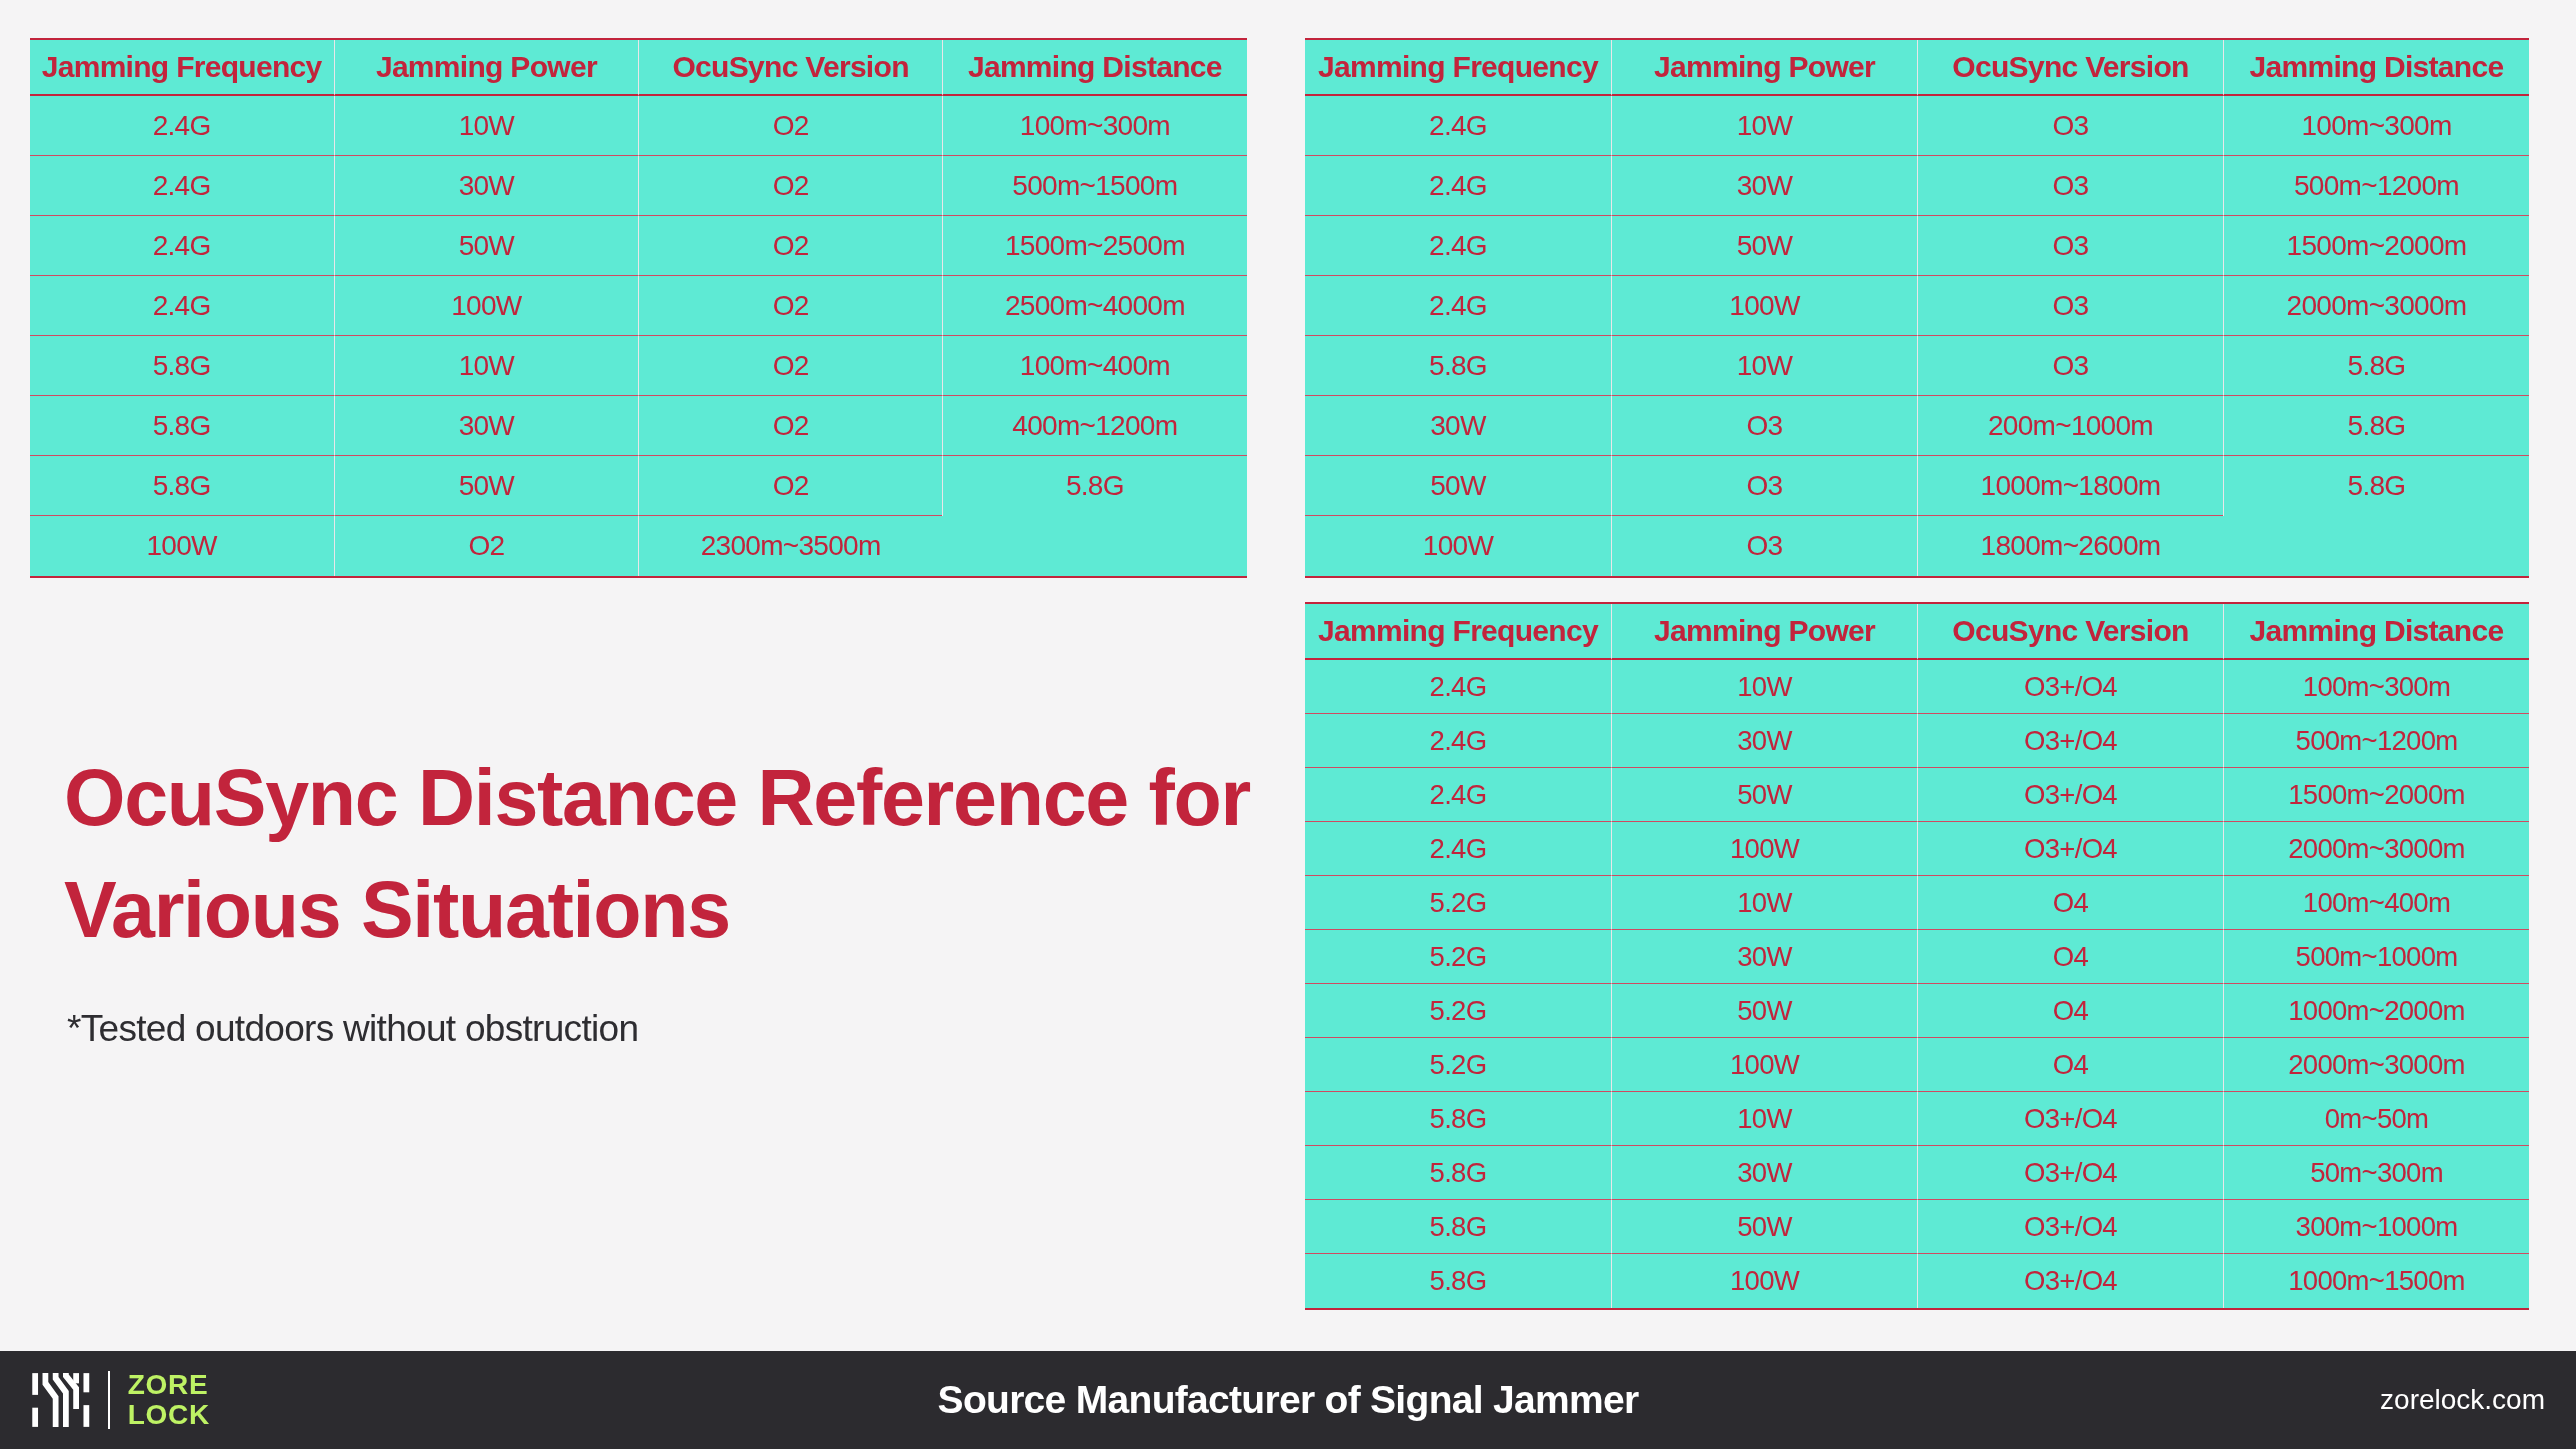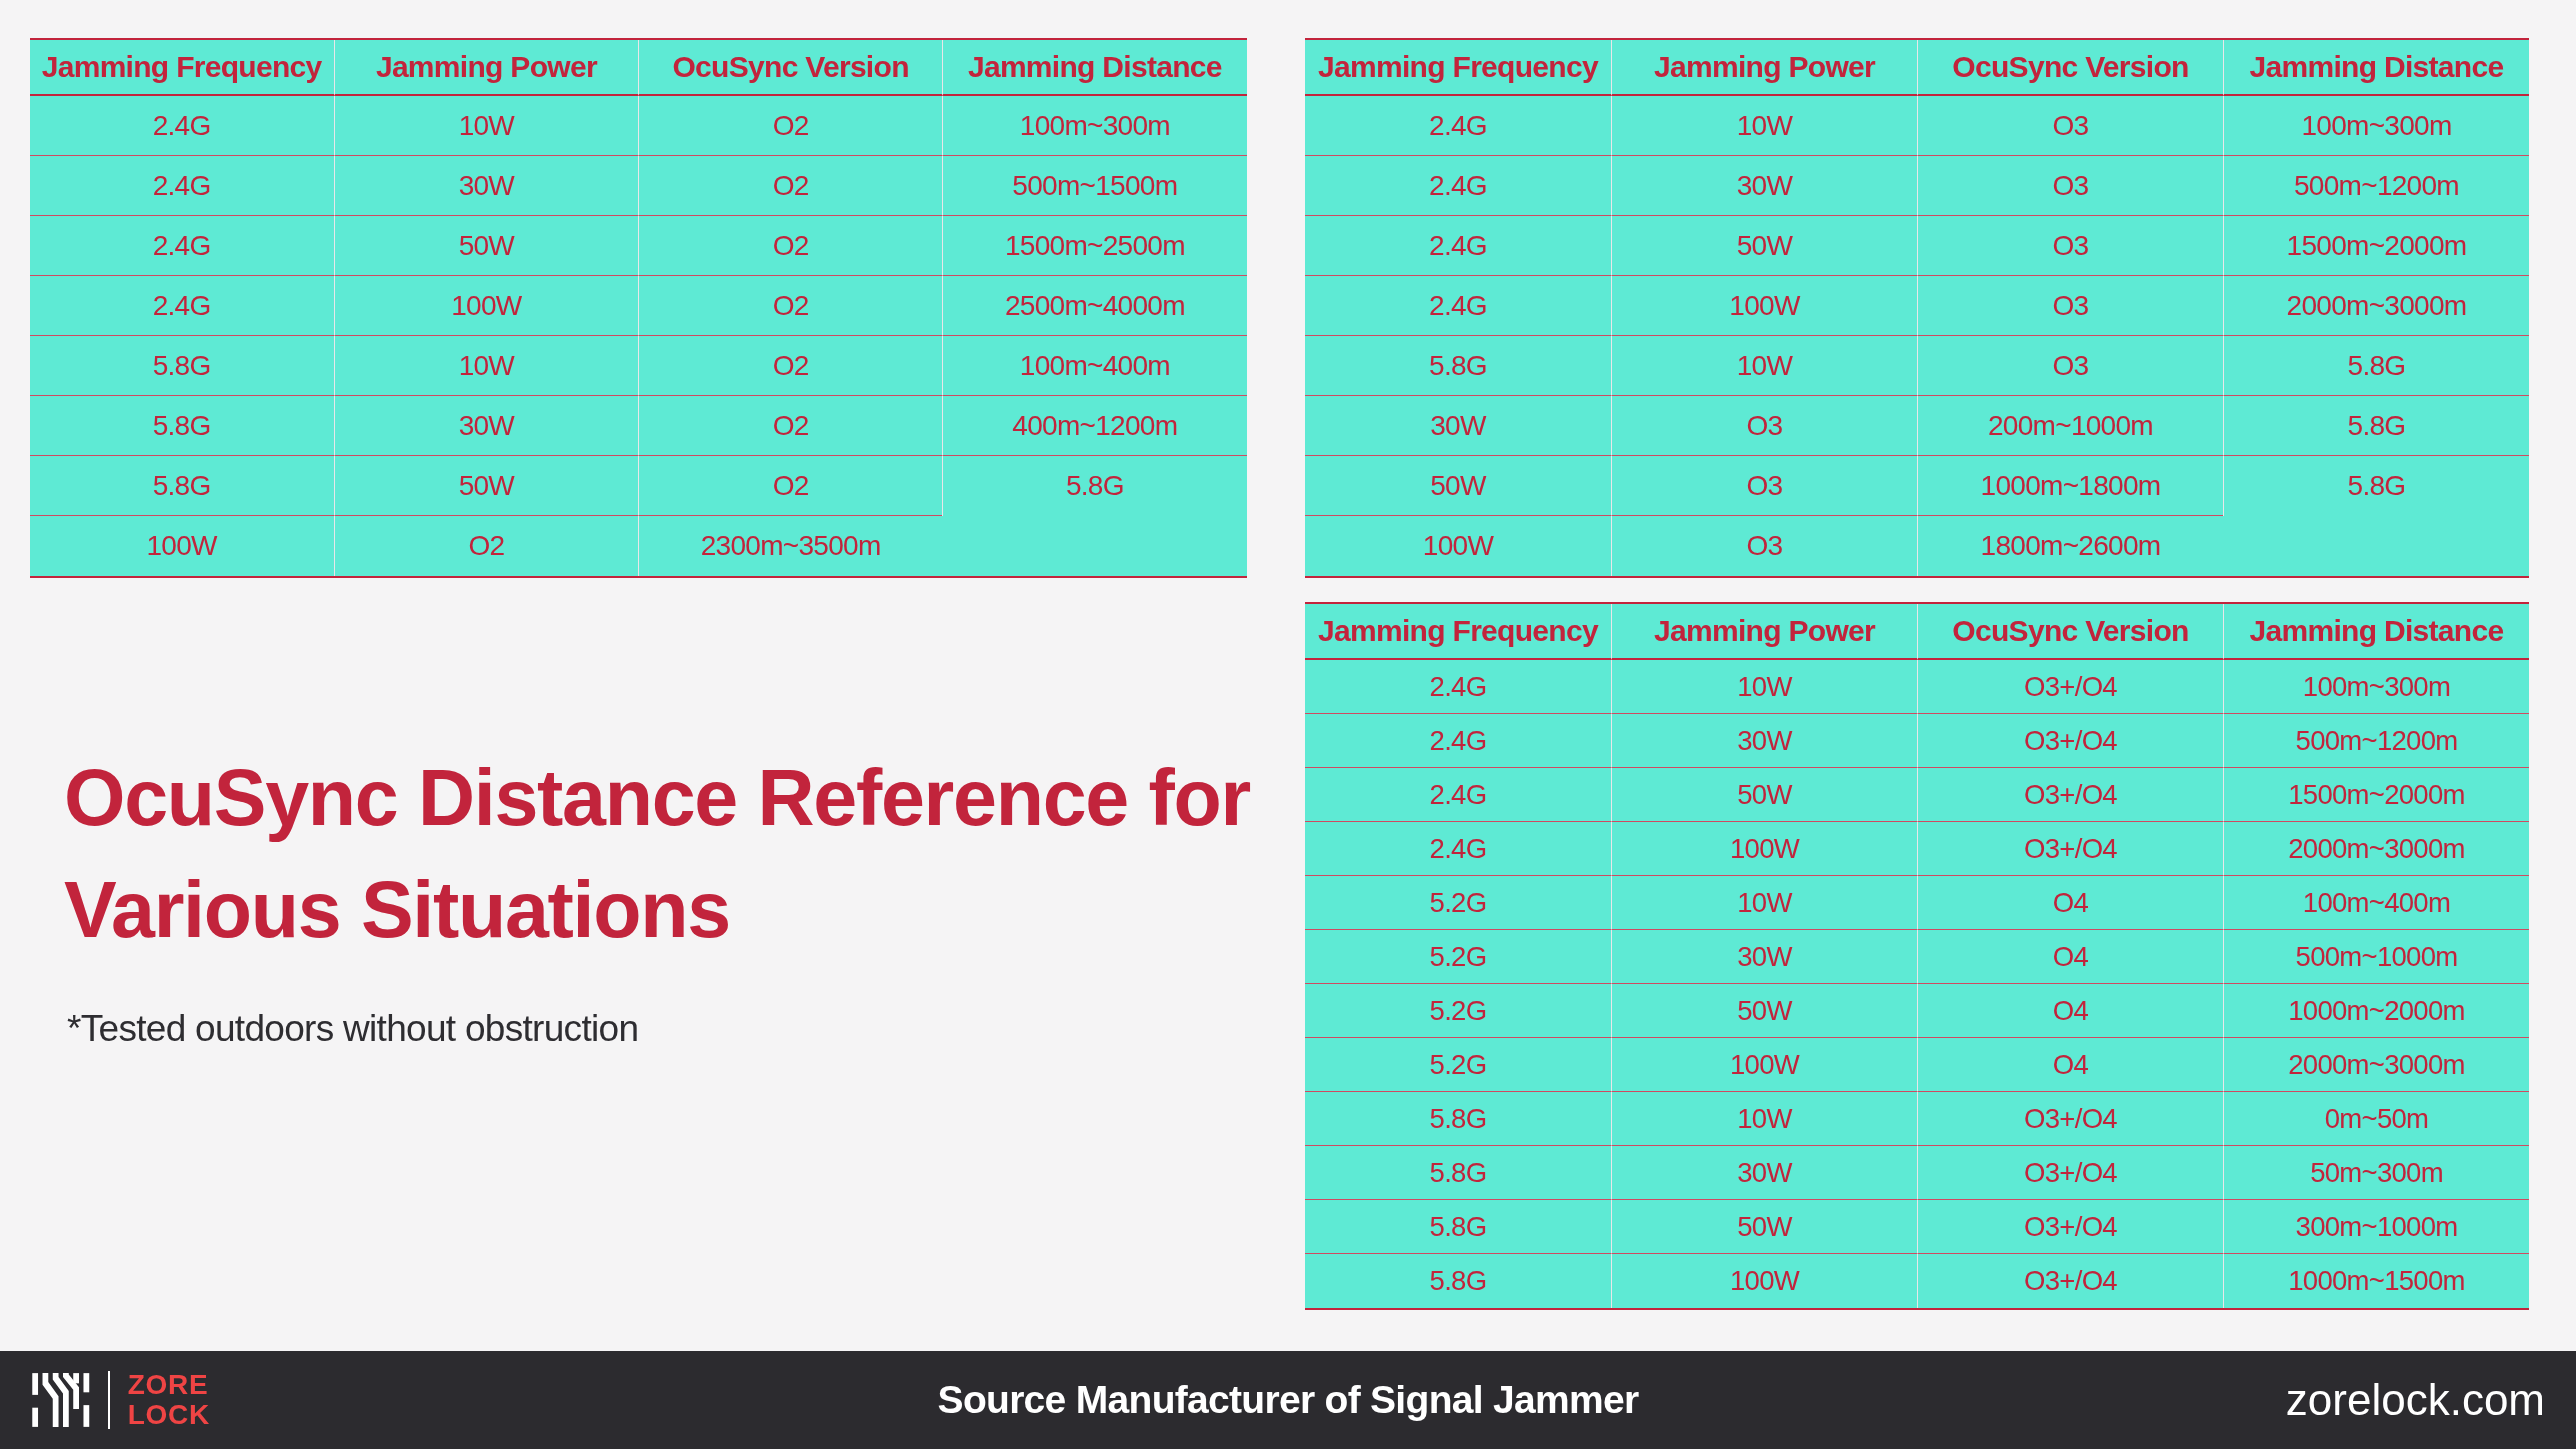--- a/index.html
+++ b/index.html
@@ -75,31 +75,31 @@
     position:absolute;
     left:0;top:1351px;width:2576px;height:98px;
     background:var(--footer-bg);
     display:flex;align-items:center;
     padding:0 31px;
   }
   .logo-wrap{display:flex;align-items:center;}
   .logo-icon{width:64px;height:64px;flex:0 0 auto;}
   .logo-divider{width:2px;height:58px;background:#ffffff;margin:0 17.4px 0 13.4px;}
   .logo-text{
-    color:#ef4444;font-weight:700;
+    color:#bef264;font-weight:700;
     font-size:28px;line-height:1.06;letter-spacing:0.7px;
   }
   .tagline{
     position:absolute;left:50%;transform:translateX(-50%);
     color:#ffffff;font-weight:700;font-size:39px;letter-spacing:-0.7px;
     white-space:nowrap;
   }
   .website{
     margin-left:auto;
-    color:#ffffff;font-size:44px;letter-spacing:0;
+    color:#ffffff;font-size:28px;letter-spacing:0;
   }
 </style>
 </head>
 <body>
 
 <div id="table1" class="tbl">
     <div class="cell hcell">Jamming Frequency</div>
     <div class="cell hcell">Jamming Power</div>
     <div class="cell hcell">OcuSync Version</div>
     <div class="cell hcell">Jamming Distance</div>

